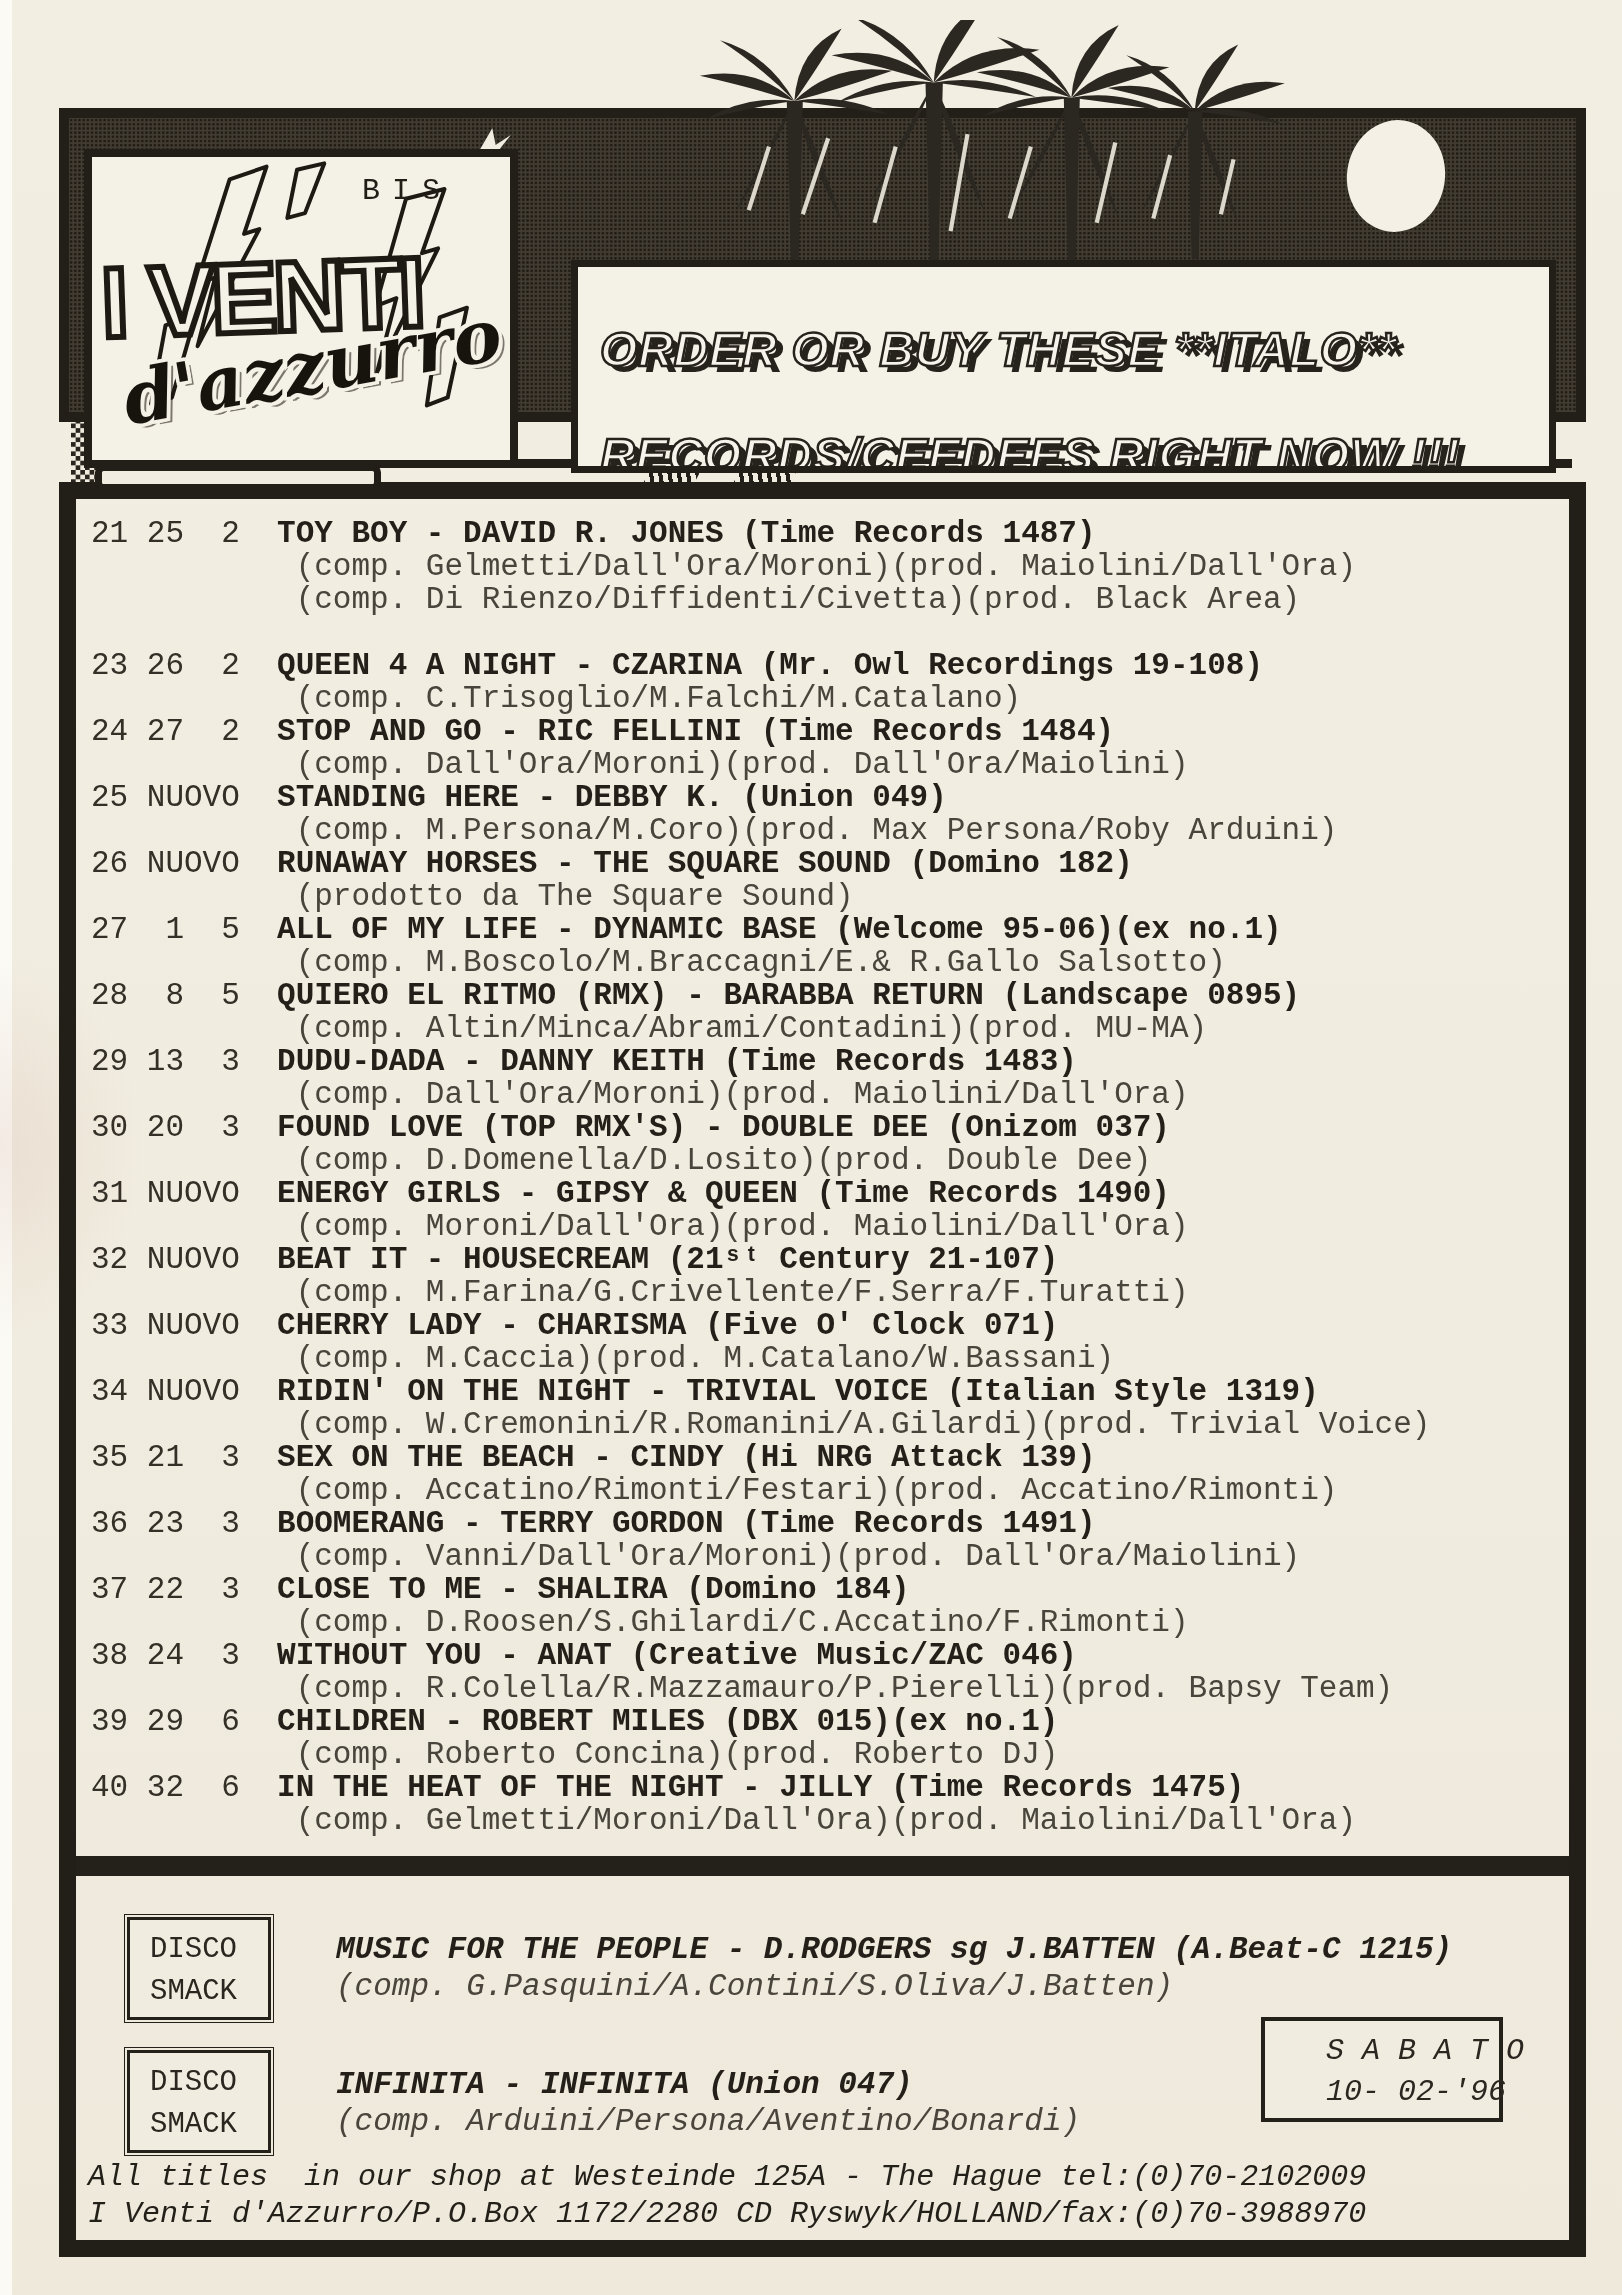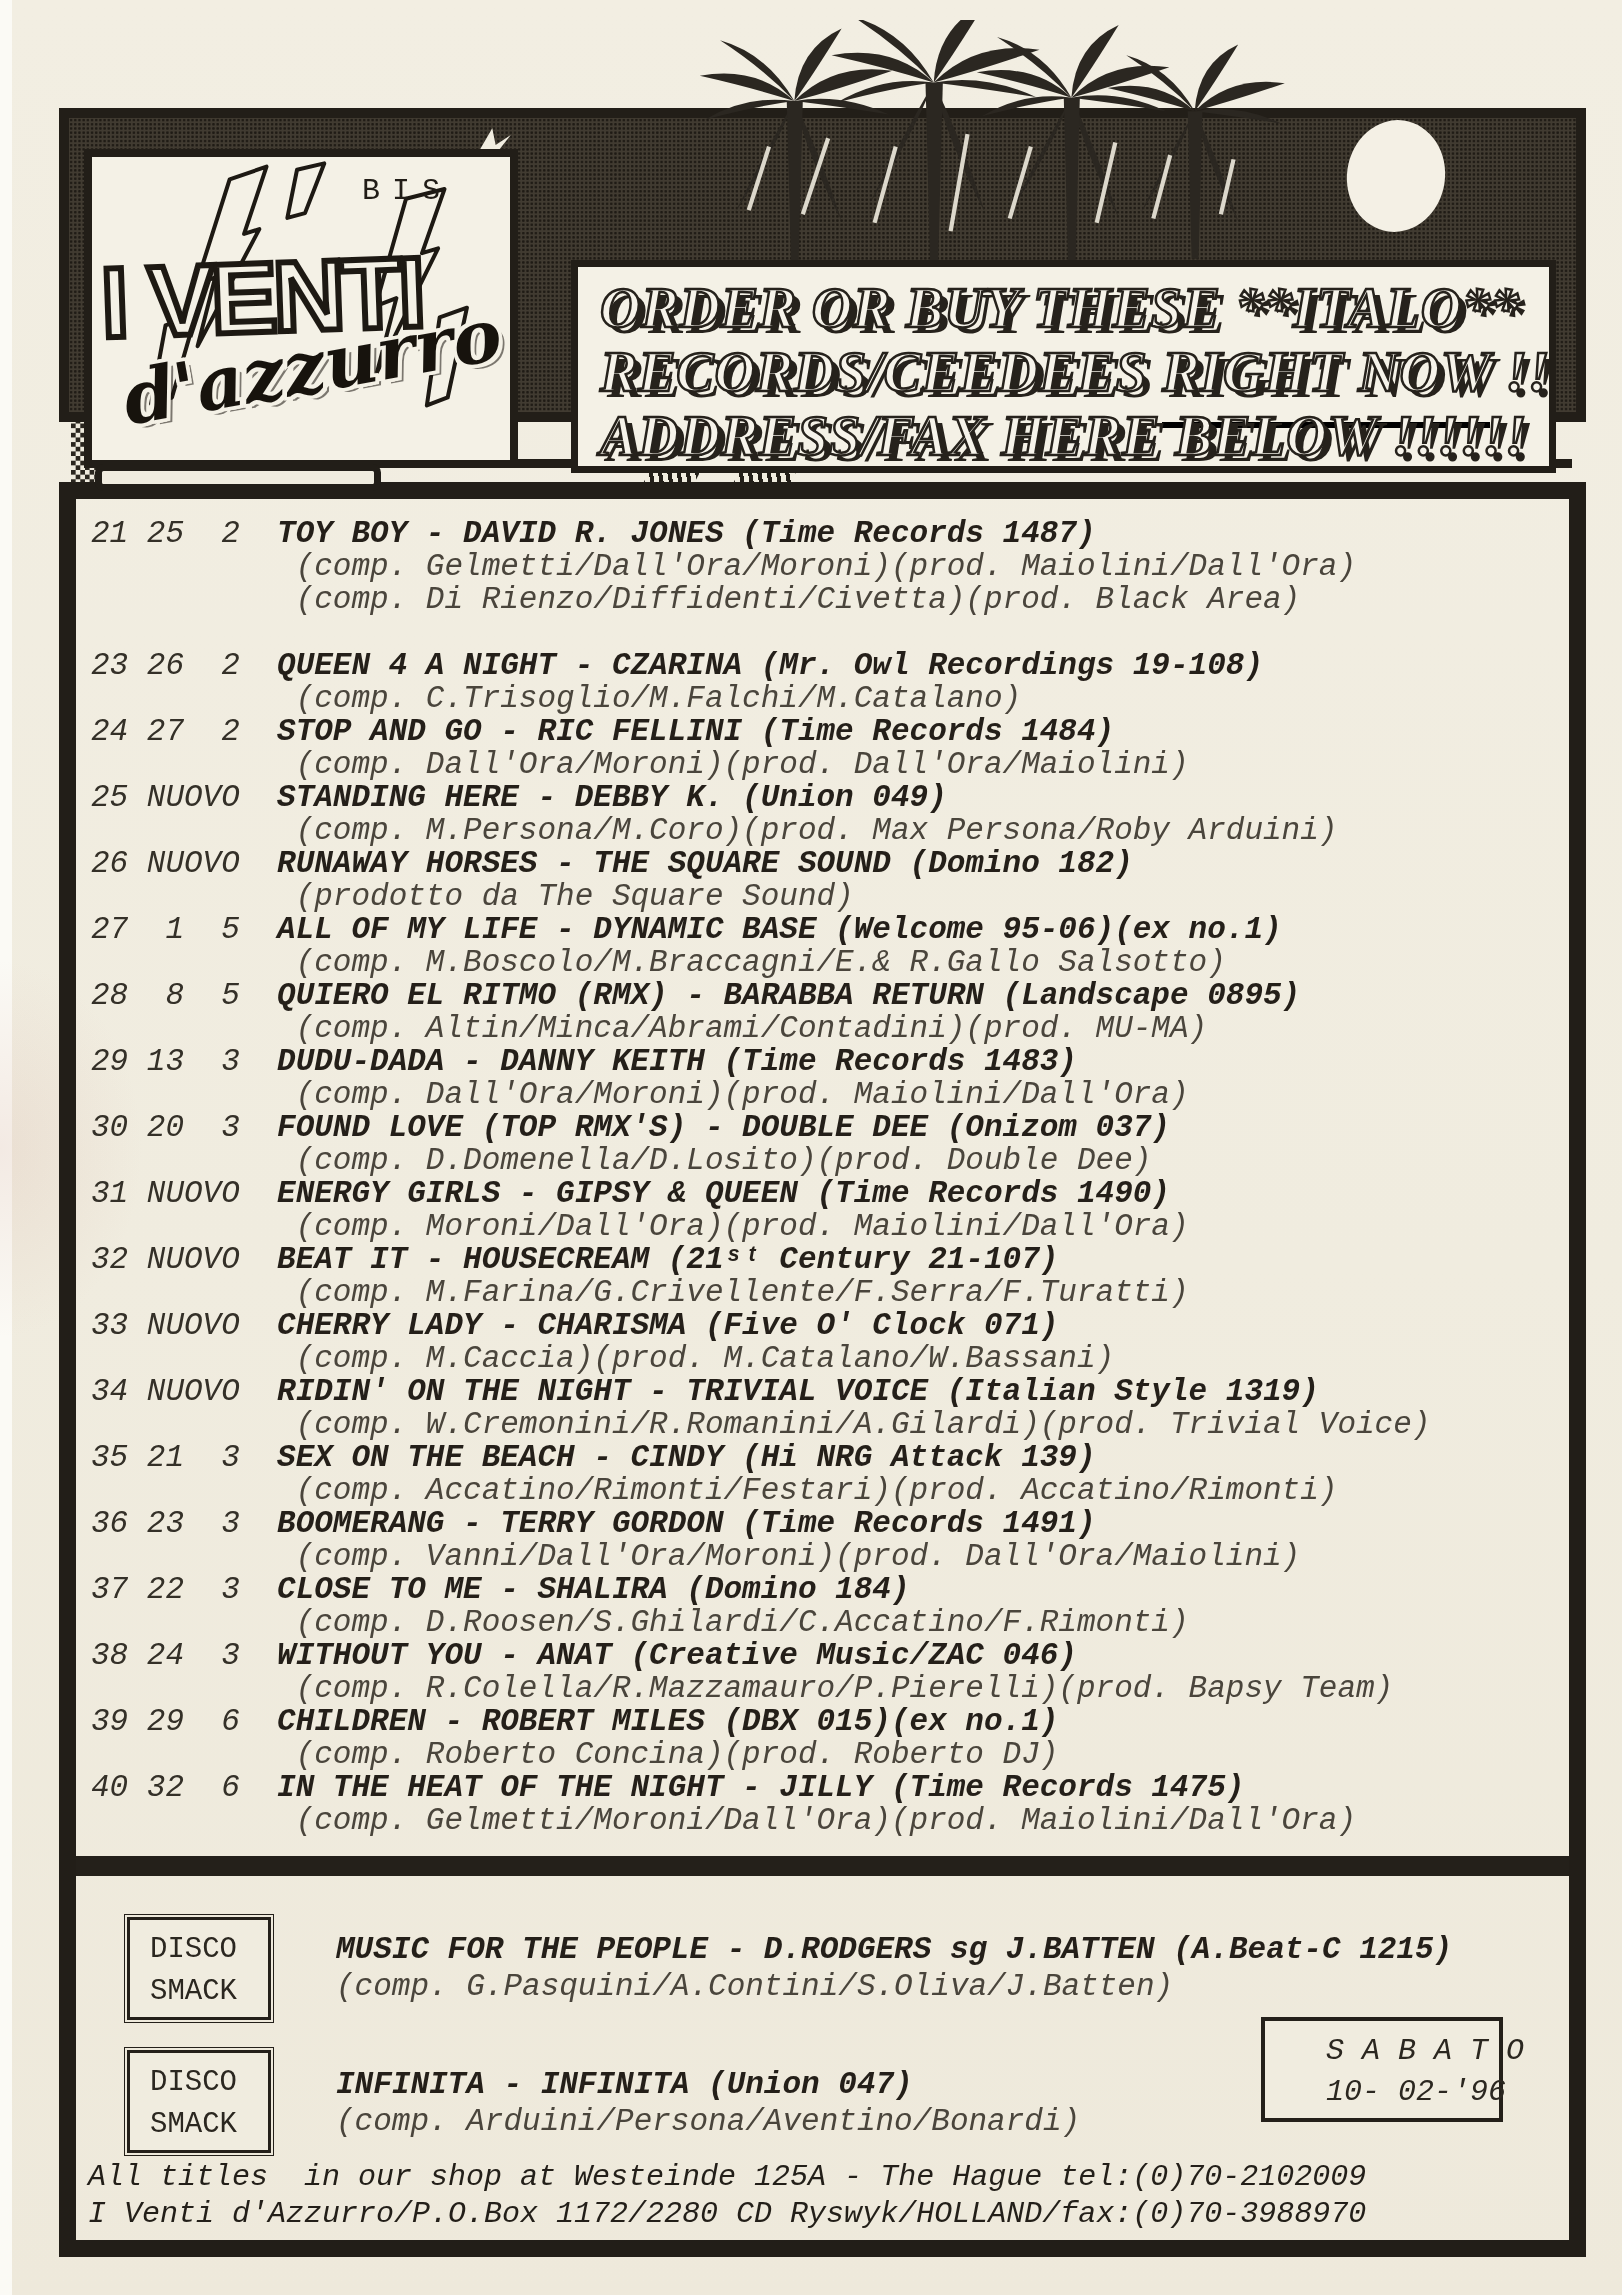--- a/index.html
+++ b/index.html
@@ -61,25 +61,26 @@
                 -3.4px 0 0 #f4f1e6, 3.4px 0 0 #f4f1e6, 5px 5px 0 rgba(23,19,13,.55);
   }
 
   
   #banner-box{
     position:absolute; left:571px; top:260px; width:985px; height:213px;
     background:#f4f1e6; border:7.6px solid #221e18; z-index:3;
     padding:8.5px 0 0 22px; overflow:hidden;
   }
   .banner-line{
-    font-family:Liberation Serif, serif;
-    font-weight:700; font-style:italic; font-size:56px; line-height:64px;
+    font-family:Liberation Sans, sans-serif;
+    font-weight:700; font-style:italic; font-size:48px; line-height:64px;
     letter-spacing:0.8px; white-space:nowrap;
     color:#f6f3ea; -webkit-text-stroke:2.5px #26221c;
     text-shadow:6.8px 6px 0 #26221c;
+    margin-top:42px;
   }
   .banner-underline{ border-bottom:6px solid #000000; padding-bottom:19px; }
 
   
   .sill-line{ position:absolute; z-index:2; background:#221e18; }
   #sill-pill{
     position:absolute; left:95px; top:464px; width:286px; height:27px;
     border:7.6px solid #221e18; border-radius:8.5px; background:#f0ecdf; z-index:4;
   }
   .hatch{
@@ -96,21 +97,21 @@
   
   #lower-box{
     position:absolute; left:59px; top:482px; width:1527px; height:1775px;
     border:17px solid #221e18; z-index:3; background:rgba(0,0,0,0);
   }
   #divider{ position:absolute; left:76px; top:1856px; width:1493px; height:20px; z-index:4; }
 
   
   #chart-entries{ position:absolute; left:91px; top:517px; width:1471px; z-index:4; }
   .entry{ height:66px; }
-  .line1,.line2{ height:33px; line-height:33px; font-size:31px; font-style:italic; white-space:pre; }
+  .line1,.line2{ height:33px; line-height:33px; font-size:31px; white-space:pre; }
   .entry-cols{ color:#343028; font-weight:400; }
   .entry-title{ color:#241f19; font-weight:700; margin-left:2ch; }
   .line2{ padding-left:11ch; }
   .entry-credit{ color:#4a453c; font-weight:400; }
 
   
   .disco-box{
     position:absolute; left:127px; width:144px; height:103px; z-index:4;
     border:3.4px solid #24201a; outline:1.7px solid #24201a; outline-offset:2.5px;
     background:#f0ecdf; padding:8.5px 0 0 20px;

